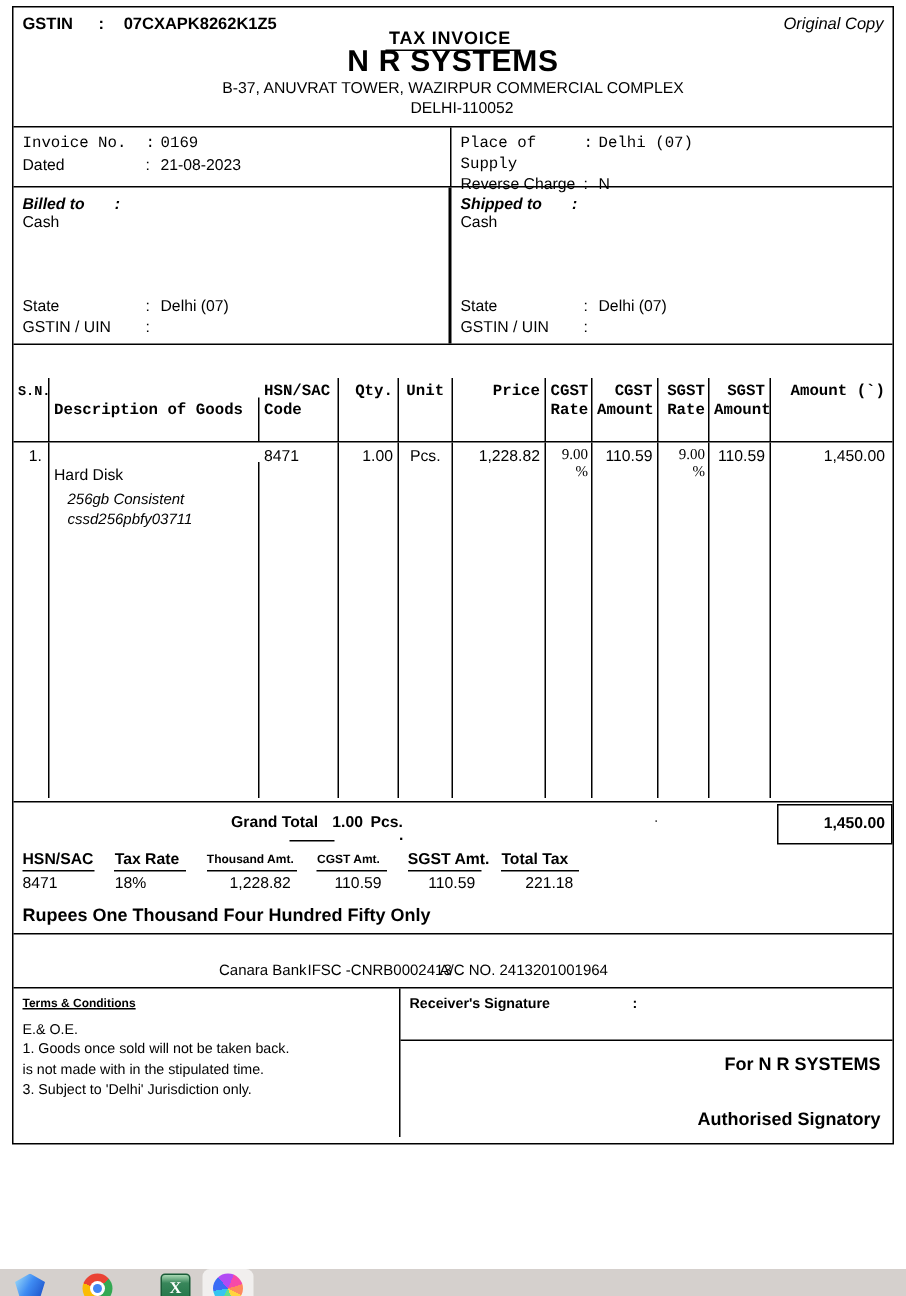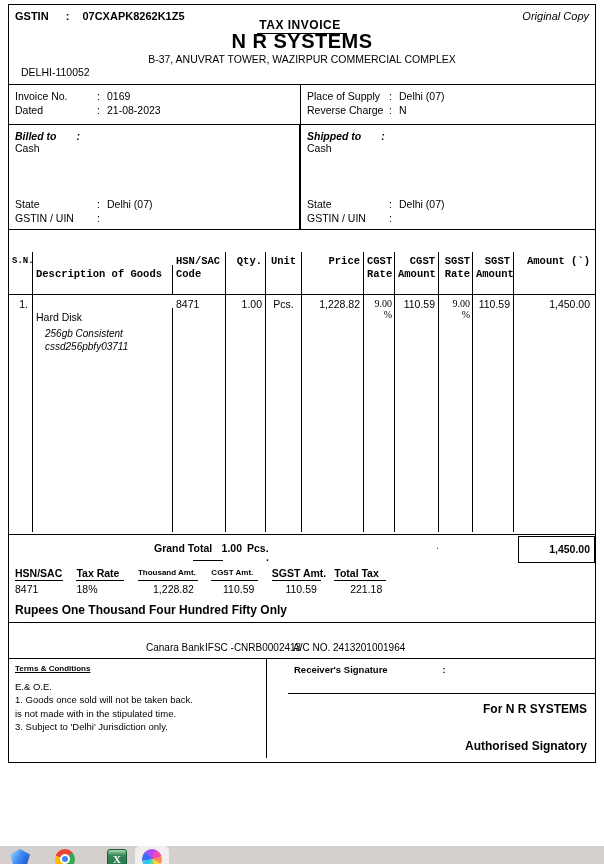--- a/index.html
+++ b/index.html
@@ -10,32 +10,32 @@
 
   
   .sec-header { position:relative; height:80px; border-bottom:1.5px solid #000; }
   .gstin-row { position:absolute; left:6px; top:5px; font-size:11px; font-weight:bold; }
   .gstin-row .sp1 { margin:0 10px 0 14px; }
   .copy-type { position:absolute; right:6px; top:5px; font-size:11px; font-style:italic; }
   .doc-type { position:absolute; left:0; right:0; top:13px; text-align:center; font-size:12px; font-weight:bold; }
   .doc-type span { border-bottom:1.5px solid #000; padding:0 6px 1px 2px; letter-spacing:.5px; }
   .company { position:absolute; left:0; right:0; top:25px; text-align:center; font-size:20px; font-weight:bold; letter-spacing:.5px; }
   .addr1 { position:absolute; left:0; right:0; top:48px; text-align:center; font-size:10.5px; }
-  .addr2 { position:absolute; left:12px; right:0; top:61px; font-size:10.5px; }
+  .addr2 { position:absolute; left:12px; right:0; top:61px; text-align:center; font-size:10.5px; }
 
   
   .sec-info { display:flex; height:40px; border-bottom:1.5px solid #000; }
   .sec-parties { display:flex; height:105px; border-bottom:1.5px solid #000; }
   .colL { width:292px; border-right:2px solid #000; position:relative; }
   .sec-info .colL { border-right-width:1.5px; }
   .colR { flex:1; position:relative; }
   .kv { display:flex; font-size:10.5px; line-height:13.5px; padding-left:6px; }
   .kv .k { width:82px; }
   .kv .c { width:10px; }
-  .pad-top { padding-top:5px; }
+  .pad-top { padding-top:5px;font-family:Liberation Mono, monospace; }
   .party-title { font-size:10.5px; font-weight:bold; font-style:italic; padding:5px 0 0 6px; display:flex; }
   .party-title .c { margin-left:20px; }
   .party-name { font-size:10.5px; padding-left:6px; }
   .party-bottom { position:absolute; left:0; right:0; bottom:4px; }
 
   .sec-gap { height:22px; }
 
   
   .sec-table { height:283px; border-bottom:1.5px solid #000; }
   .trow { display:flex; }
@@ -84,21 +84,21 @@
   .sec-words { height:24px; border-bottom:1.5px solid #000; font-size:12px; font-weight:bold; padding:4px 0 0 6px; }
 
   
   .sec-bank { position:relative; height:36px; border-bottom:1.5px solid #000; }
   .bank-title { position:absolute; left:0; width:500px; top:3px; text-align:center; font-size:12px; font-weight:bold; text-decoration:underline; }
   .bank-name { position:absolute; left:137px; top:19px; font-size:10px; }
   .bank-ifsc { position:absolute; left:196px; top:19px; font-size:10px; }
   .bank-acct { position:absolute; left:284px; top:19px; font-size:10px; }
 
   
-  .sec-terms { display:flex; height:99px;gap:21px; }
+  .sec-terms { display:flex; height:99px; }
   .terms-left { width:258px; border-right:1.5px solid #000; padding:5px 6px 0 6px; }
   .terms-title { font-size:8px; font-weight:bold; text-decoration:underline; margin-bottom:7px; }
   .terms-line { font-size:9.5px; line-height:13.4px; }
   .terms-right { flex:1; display:flex; flex-direction:column; }
   .receiver-box { height:35px; border-bottom:1.5px solid #000; padding:5px 0 0 6px; font-size:9.5px; font-weight:bold; display:flex; }
   .receiver-box .c { margin-left:55px; }
   .sig-box { flex:1; position:relative; }
   .for-company { position:absolute; top:8px; right:8px; font-size:12px; font-weight:bold; }
   .authorised { position:absolute; bottom:5px; right:8px; font-size:12px; font-weight:bold; }
 

